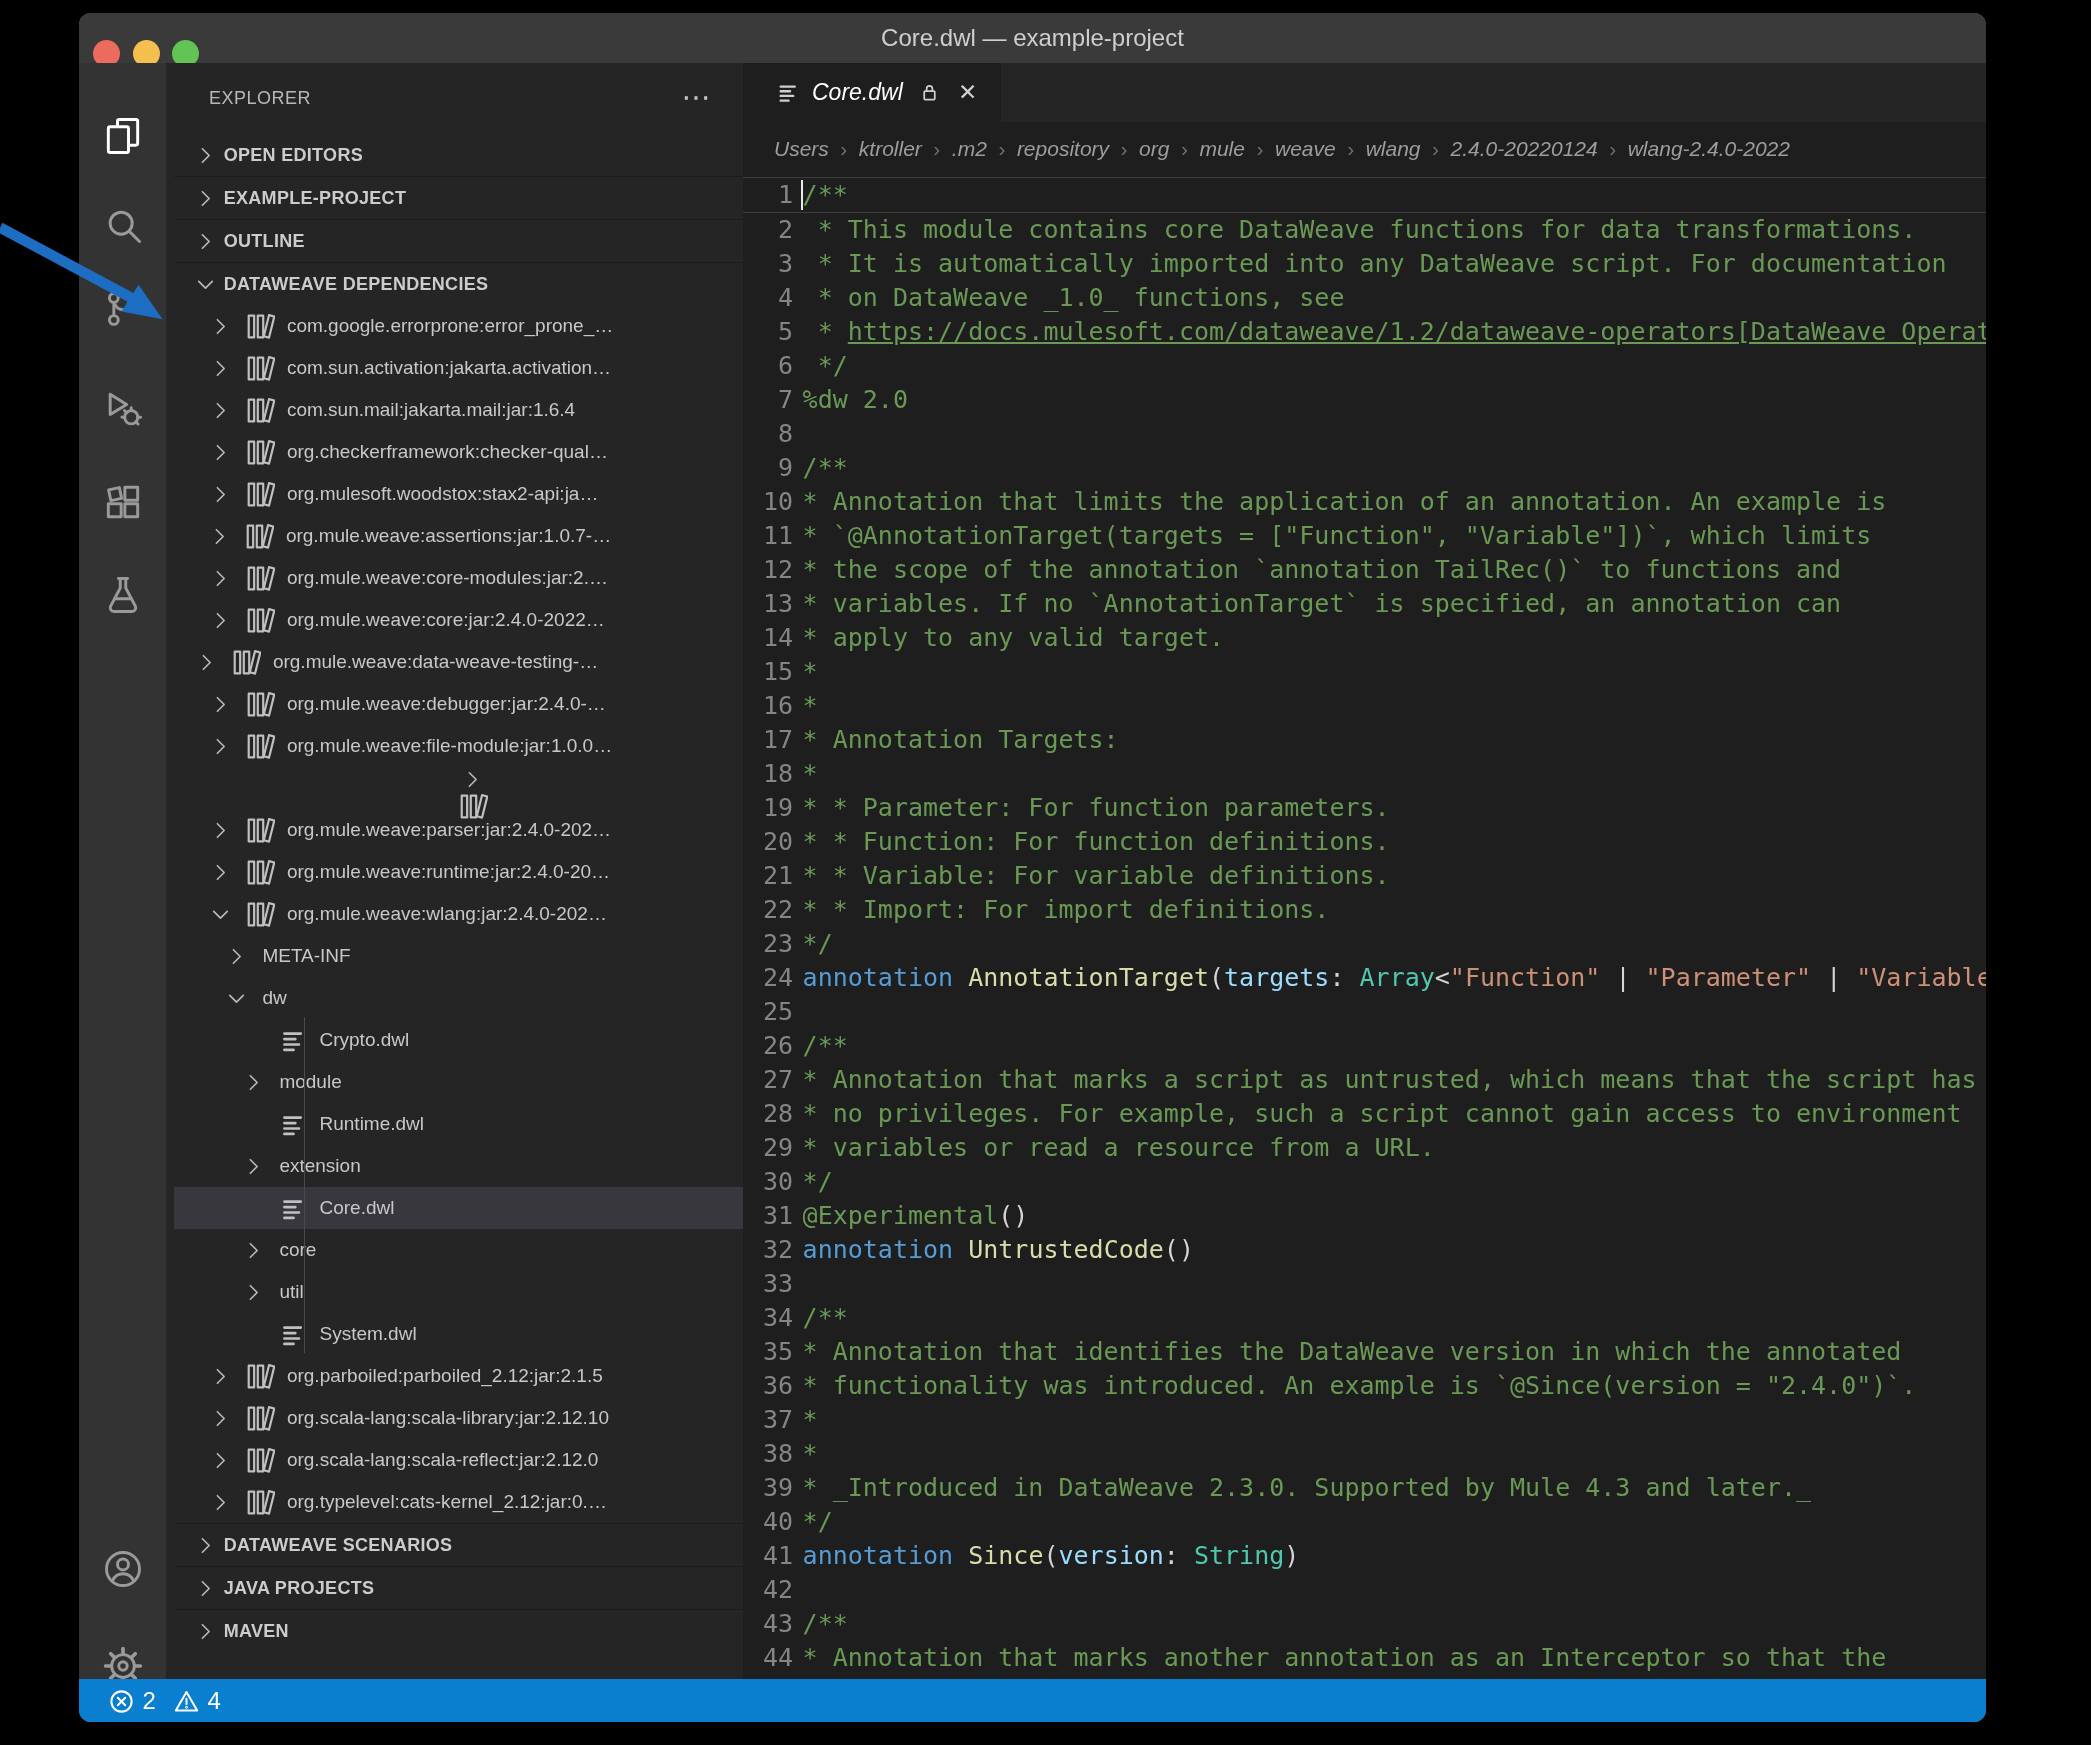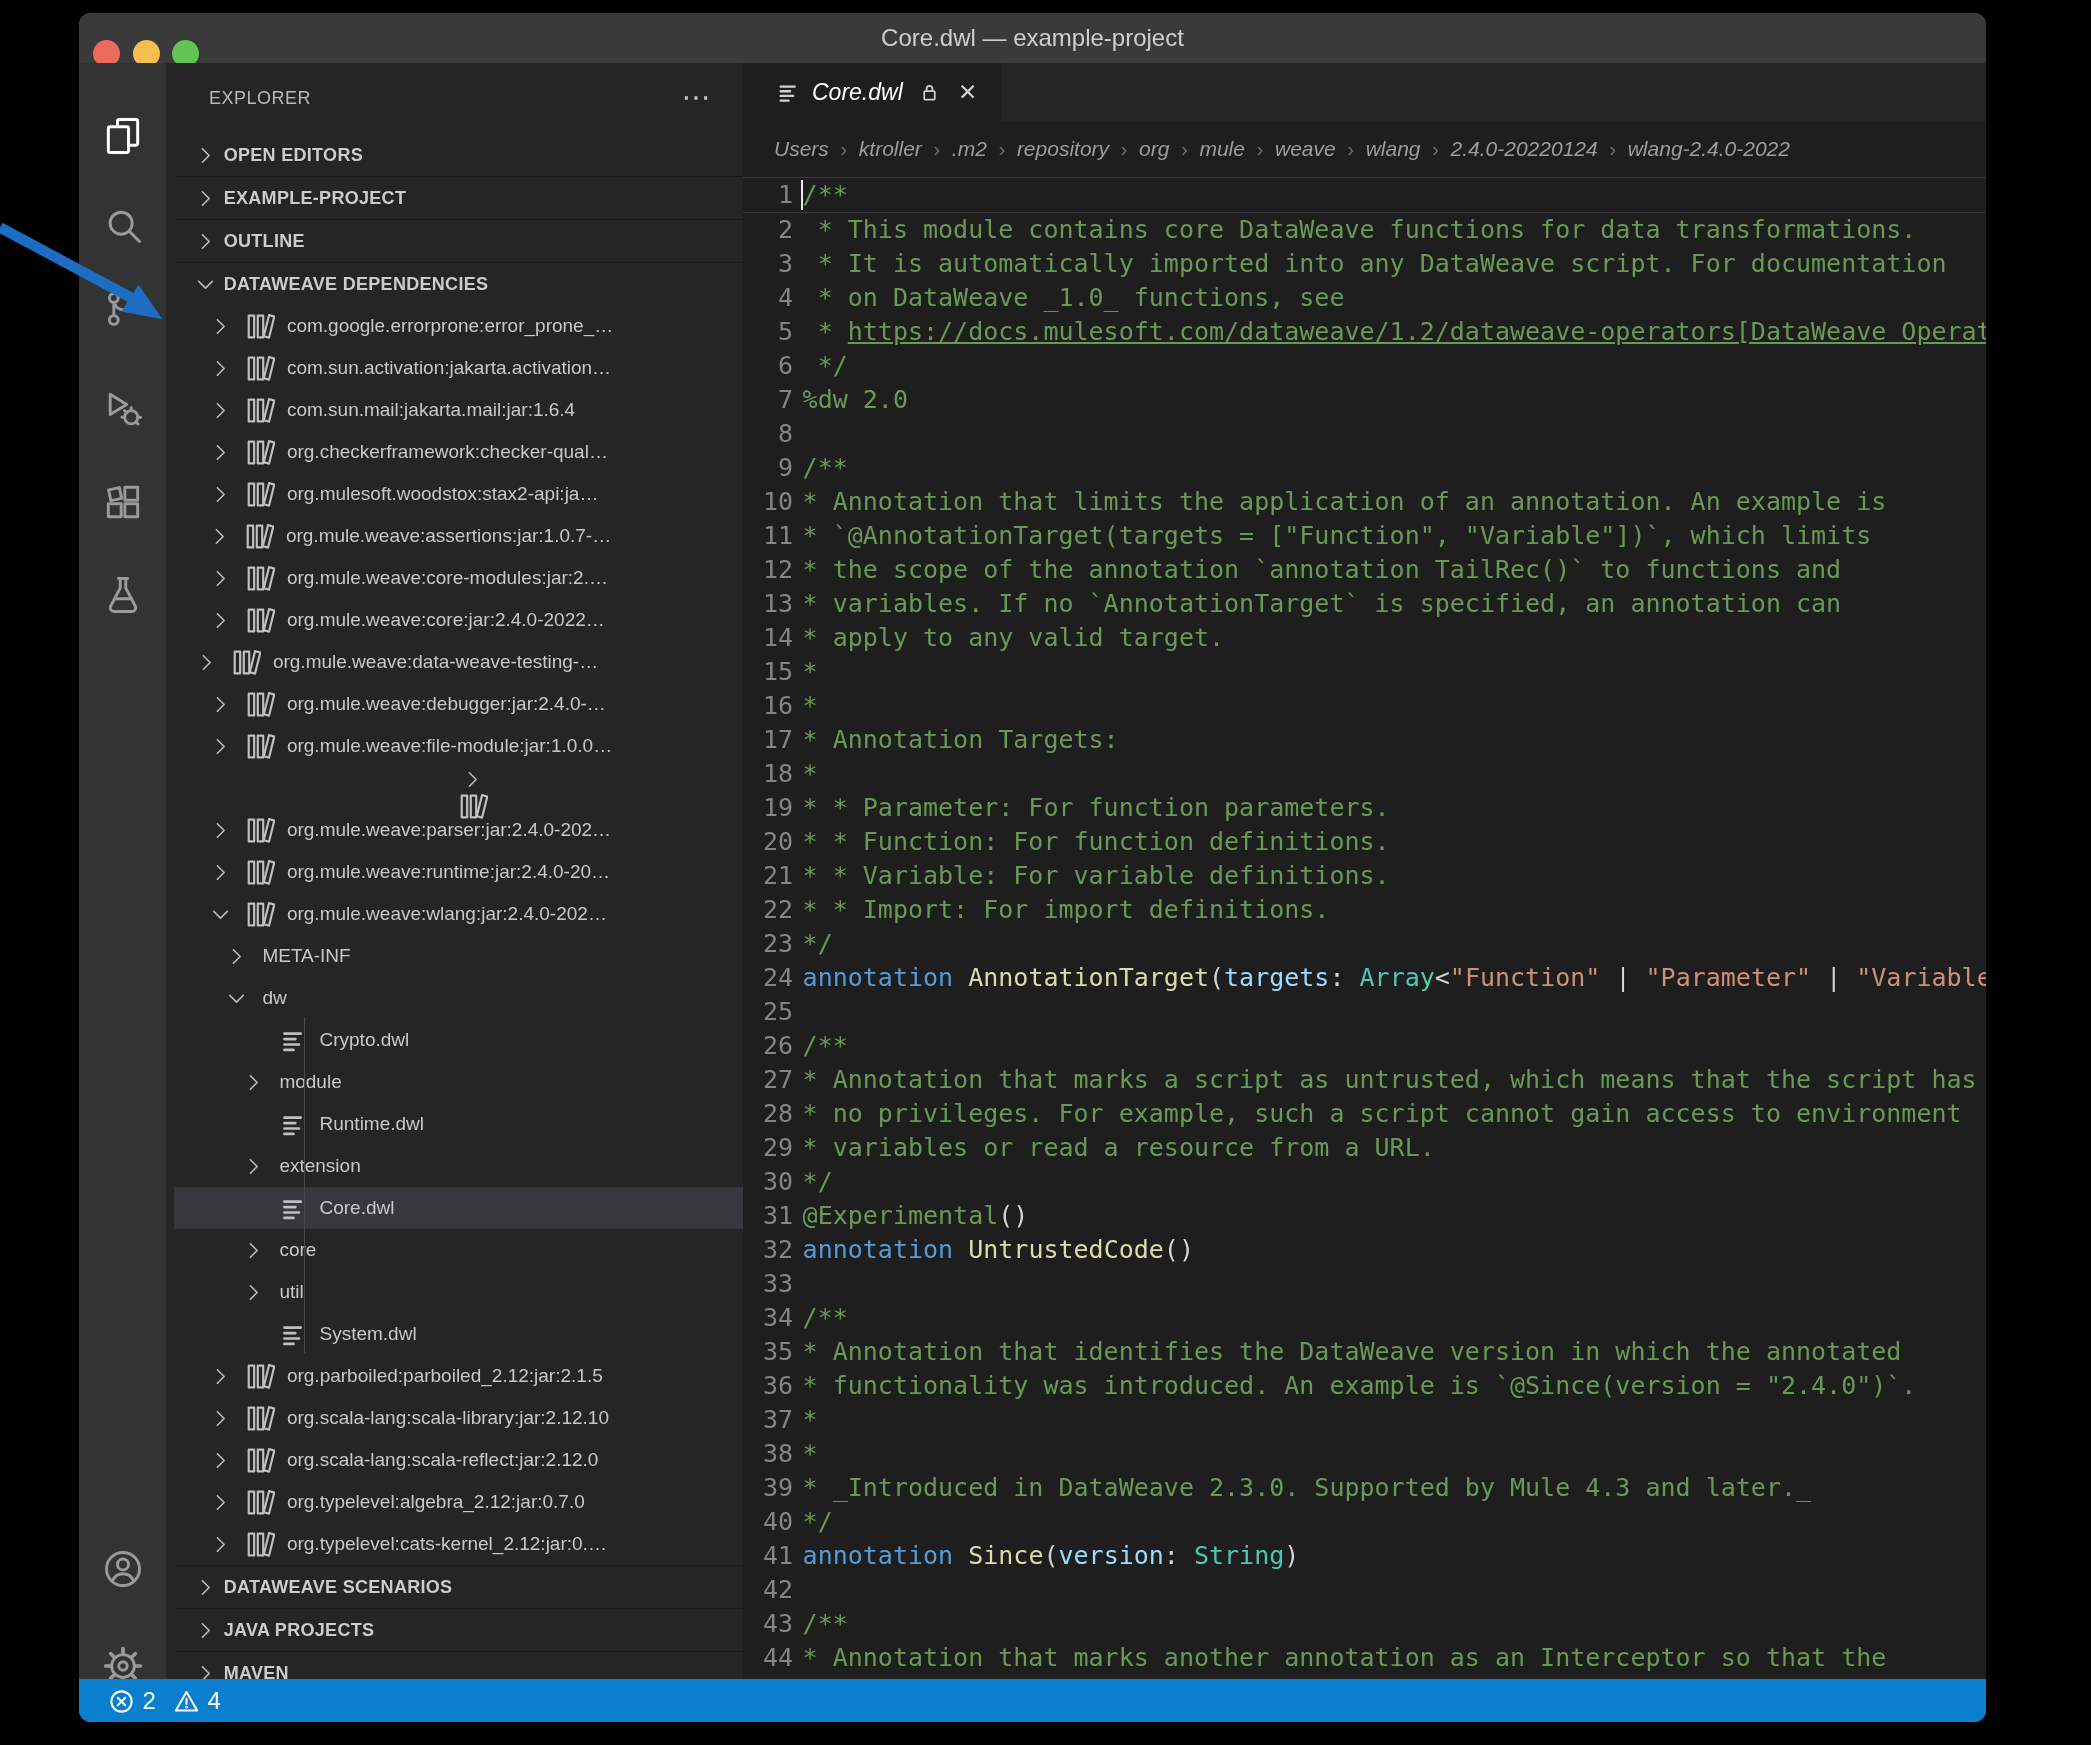--- a/index.html
+++ b/index.html
@@ -561,37 +561,20 @@
             </span>
             <span class="tree-icon">
               <svg viewBox="0 0 16 16" fill="none" stroke="currentColor" stroke-width="1.2" stroke-linecap="round" stroke-linejoin="round">
                 <rect x="1.5" y="2" width="3" height="12"></rect>
                 <rect x="6.5" y="2" width="3" height="12"></rect>
                 <g transform="rotate(14 13 8)">
                   <rect x="11.2" y="2" width="3" height="12"></rect>
                 </g>
               </svg>
             </span>
-            <span class="label">org.typelevel:algebra_2.12:jar:0.7.0</span>
-          </div>
-          <div class="row" style="padding-left: 34px;">
-            <span class="chev" style="margin-right: 13.4px;">
-              <svg viewBox="0 0 24 24" fill="none" stroke="currentColor" stroke-width="1.6" stroke-linecap="round" stroke-linejoin="round">
-                <path d="M9 5.5l6.5 6.5L9 18.5"></path>
-              </svg>
-            </span>
-            <span class="tree-icon">
-              <svg viewBox="0 0 16 16" fill="none" stroke="currentColor" stroke-width="1.2" stroke-linecap="round" stroke-linejoin="round">
-                <rect x="1.5" y="2" width="3" height="12"></rect>
-                <rect x="6.5" y="2" width="3" height="12"></rect>
-                <g transform="rotate(14 13 8)">
-                  <rect x="11.2" y="2" width="3" height="12"></rect>
-                </g>
-              </svg>
-            </span>
             <span class="label">org.typelevel:cats-kernel_2.12:jar:0.…</span>
           </div>
           <div class="row section" style="padding-left: 19px;">
             <span class="chev" style="margin-right: 5.7px;">
               <svg viewBox="0 0 24 24" fill="none" stroke="currentColor" stroke-width="1.6" stroke-linecap="round" stroke-linejoin="round">
                 <path d="M9 5.5l6.5 6.5L9 18.5"></path>
               </svg>
             </span>
             <span class="label">DATAWEAVE SCENARIOS</span>
           </div>

